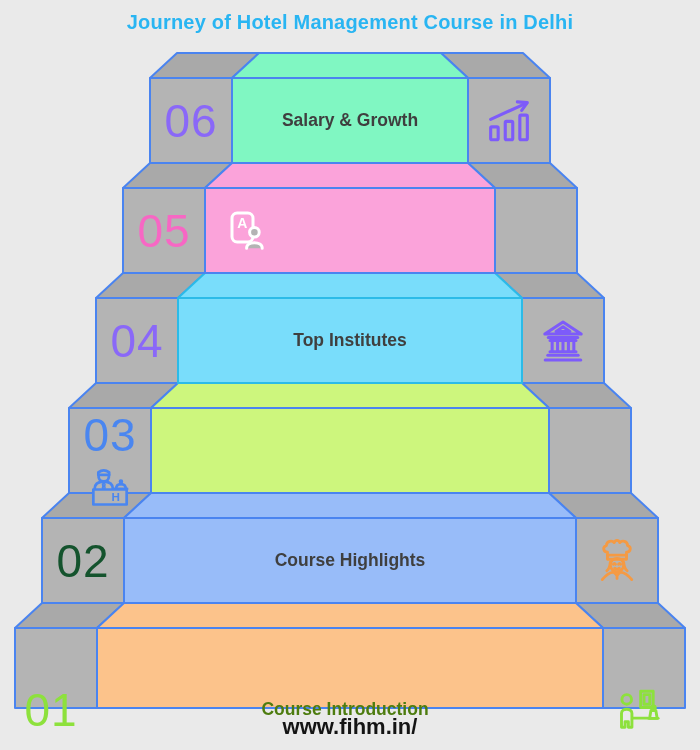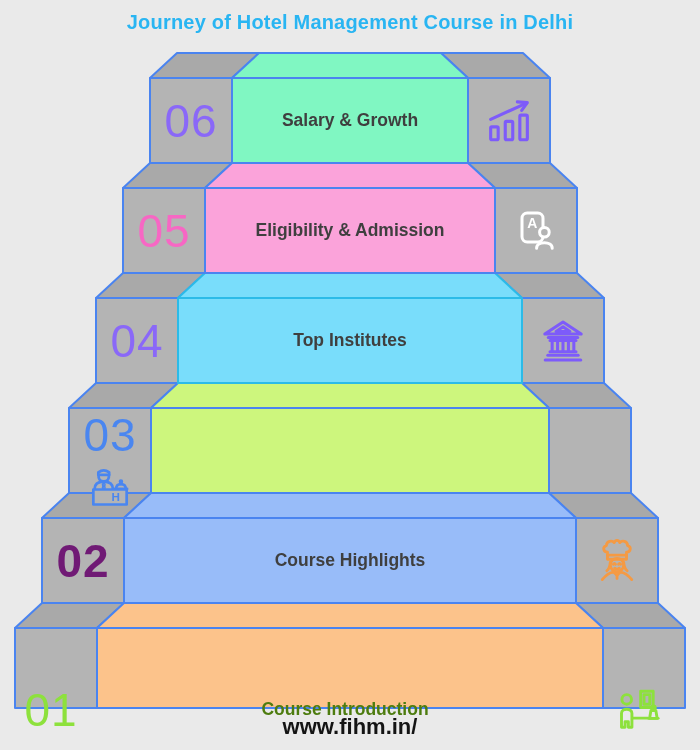--- a/index.html
+++ b/index.html
@@ -78,23 +78,20 @@
         <rect x="10.2" y="12.2" width="3.6" height="8.8" rx="0.6"></rect>
         <rect x="17.2" y="9.2" width="3.6" height="11.8" rx="0.6"></rect>
       </svg>
       </div>
   </div>
 
   <div class="step" style="left: 123px; top: 188px; width: 454px; height: 85px;">
     <div class="num-box">
       <span class="num" style="color: rgb(247, 103, 196);">05</span>
       </div>
-    <div class="label-box">
-      <span class="label" style="color: rgb(63, 63, 63);">Eligibility &amp; Admission</span>
-      </div>
     <div class="icon-box" style="color: rgb(255, 255, 255);">
       <svg width="48" height="48" viewBox="0 0 24 24" fill="none" stroke="currentColor" stroke-width="1.5" stroke-linecap="round" stroke-linejoin="round">
         <rect x="5" y="3" width="10.5" height="14.5" rx="2.6"></rect>
         <text x="10.2" y="10.4" font-size="7" font-weight="700" text-anchor="middle" fill="currentColor" stroke="none">A</text>
         <circle cx="16.2" cy="12.6" r="2.4" fill="#b4b4b4"></circle>
         <path d="M12.3 20.6 C12.3 16.9 20.1 16.9 20.1 20.6" fill="#b4b4b4"></path>
       </svg>
       </div>
   </div>
 
@@ -133,21 +130,21 @@
         <circle cx="17.25" cy="9.4" r="0.45"></circle>
         <line x1="14.3" y1="12.9" x2="20.2" y2="12.9"></line>
         <rect x="4" y="13.2" width="16" height="7.2" fill="#b4b4b4"></rect>
         <text x="14.7" y="18.8" font-size="5.6" font-weight="700" text-anchor="middle" fill="currentColor" stroke="none">H</text>
       </svg>
       </div>
   </div>
 
   <div class="step" style="left: 42px; top: 518px; width: 616px; height: 85px;">
     <div class="num-box">
-      <span class="num" style="color: #701a75; font-weight: bold;">02</span>
+      <span class="num" style="color: #14532d;">02</span>
       </div>
     <div class="label-box">
       <span class="label" style="color: rgb(63, 63, 63);">Course Highlights</span>
       </div>
     <div class="icon-box" style="color: rgb(245, 154, 67);">
       <svg width="52" height="52" viewBox="0 0 24 24" fill="none" stroke="currentColor" stroke-width="1.3" stroke-linecap="round" stroke-linejoin="round">
         <path d="M7.6 9.3 V7.9 C5.6 7.9 5.2 5.4 7.1 4.9 C7.2 2.9 9.6 2.2 10.7 3.5 C11.3 2.1 12.7 2.1 13.3 3.5 C14.4 2.2 16.8 2.9 16.9 4.9 C18.8 5.4 18.4 7.9 16.4 7.9 V9.3"></path>
         <rect x="7.6" y="9.3" width="8.8" height="1.9"></rect>
         <circle cx="12" cy="13.9" r="3.1"></circle>
         <path d="M10.3 13.5 Q10.8 12.7 11.3 13.5 M12.7 13.5 Q13.2 12.7 13.7 13.5"></path>

